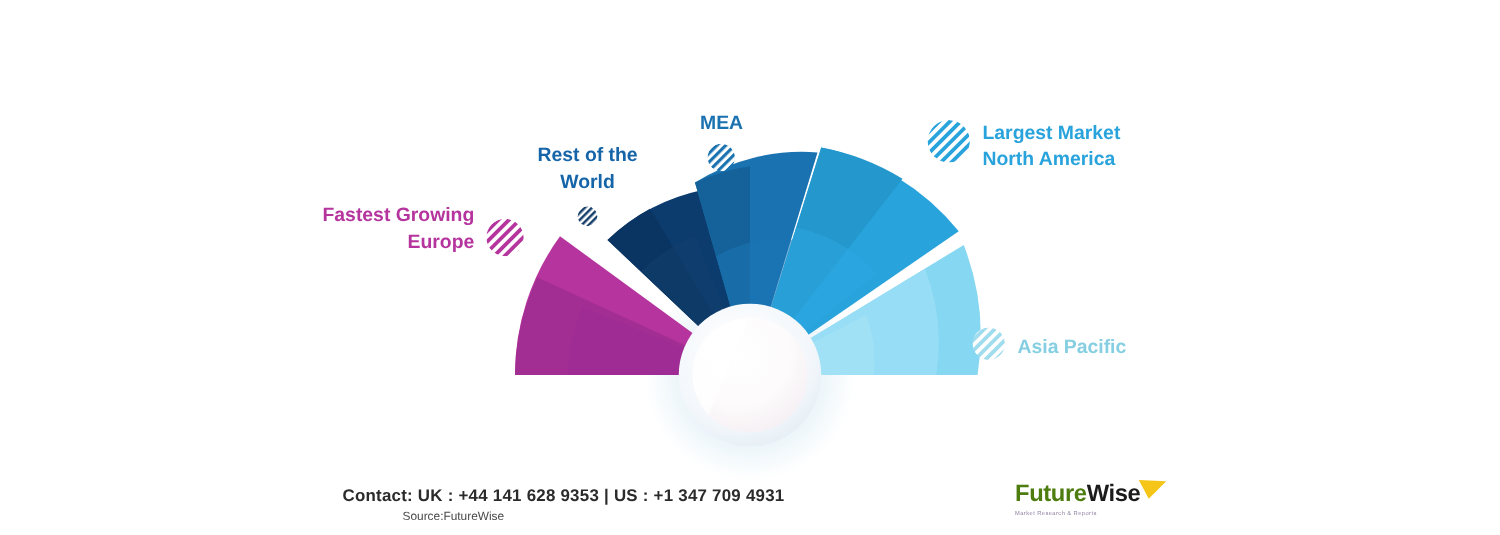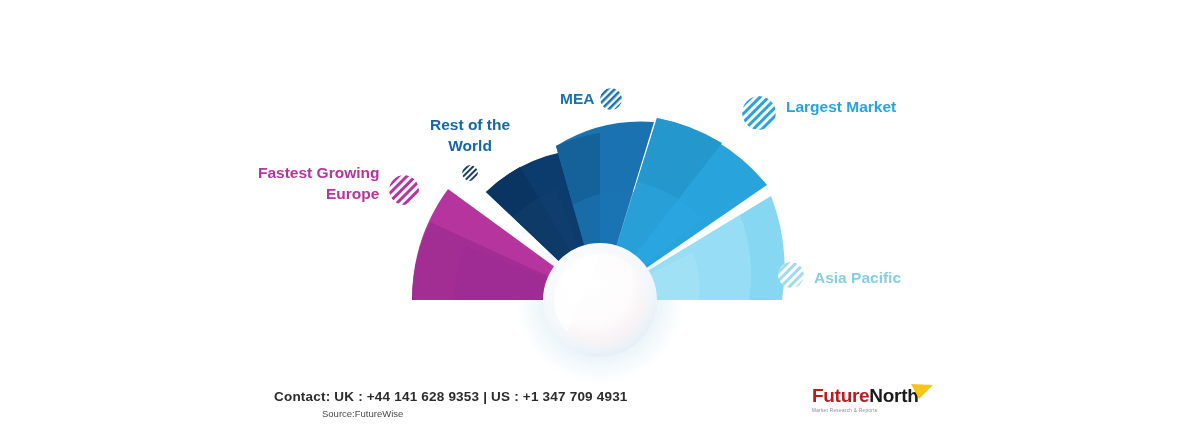--- a/index.html
+++ b/index.html
@@ -69,21 +69,21 @@
   }
   #label-row .label-text {
     color: #1565a8;
     text-align: center;
   }
   #label-row .bullet { width: 16px; height: 16px; margin-top: 2px; }
 
   #label-mea {
     left: 560px;
     top: 88px;
-    flex-direction: row;
+    flex-direction: column;
     align-items: center;
     gap: 6px;
   }
   #label-mea .label-text {
     color: #1a72b0;
     text-align: center;
   }
   #label-mea .bullet { width: 22px; height: 22px; }
 
   #label-na {
@@ -142,21 +142,21 @@
     width: 120px;
     height: 34px;
   }
   #logo-word {
     font-size: 19px;
     font-weight: bold;
     letter-spacing: -0.3px;
     white-space: nowrap;
     line-height: 1;
   }
-  #logo-word .fut { color: #b91c1c; }
+  #logo-word .fut { color: #4d7c0f; }
   #logo-word .wise { color: #1b1b1b; }
   #logo-tag {
     margin-top: 3px;
     font-size: 4.6px;
     color: #8a7fa0;
     letter-spacing: 0.35px;
     white-space: nowrap;
     line-height: 1.5;
   }
   #logo-swoosh {
@@ -306,20 +306,21 @@
       <defs>
         <pattern id="bs-c" width="6" height="6" patternUnits="userSpaceOnUse" patternTransform="rotate(45)">
           <rect width="6" height="6" fill="#ffffff"></rect>
             <rect width="3" height="6" fill="#29a3dc"></rect>
         </pattern>
       </defs>
       <circle cx="17" cy="17" r="17" fill="url(#bs-c)"></circle>
     </svg>
     <div class="label-text">
       <span>Largest Market</span>
+      <span class="sub">North America</span>
     </div>
   </div>
 
   <div class="label-block" id="label-ap">
     <svg class="bullet" viewBox="0 0 26 26" xmlns="http://www.w3.org/2000/svg">
       <defs>
         <pattern id="bs-l" width="6" height="6" patternUnits="userSpaceOnUse" patternTransform="rotate(45)">
           <rect width="6" height="6" fill="#ffffff"></rect>
             <rect width="3" height="6" fill="#9fdcee"></rect>
         </pattern>
@@ -330,21 +331,21 @@
       <span>Asia Pacific</span>
     </div>
   </div>
 
   <div id="footer">
     <div id="contact-line">Contact:  UK : +44 141 628 9353  |  US :  +1 347 709 4931</div>
     <div id="source-line">Source:FutureWise</div>
 
     <div id="logo">
       <div id="logo-word">
-        <span class="fut">Future</span><span class="wise">North</span>
+        <span class="fut">Future</span><span class="wise">Wise</span>
       </div>
       <div id="logo-tag">Market Research &amp; Reports</div>
       <svg id="logo-swoosh" width="24" height="20" viewBox="0 0 24 20" xmlns="http://www.w3.org/2000/svg">
         <path d="M1 1 L23 2 L9 16 Z" fill="#f5c518"></path>
       </svg>
     </div>
   </div>
 
 </div>
 

